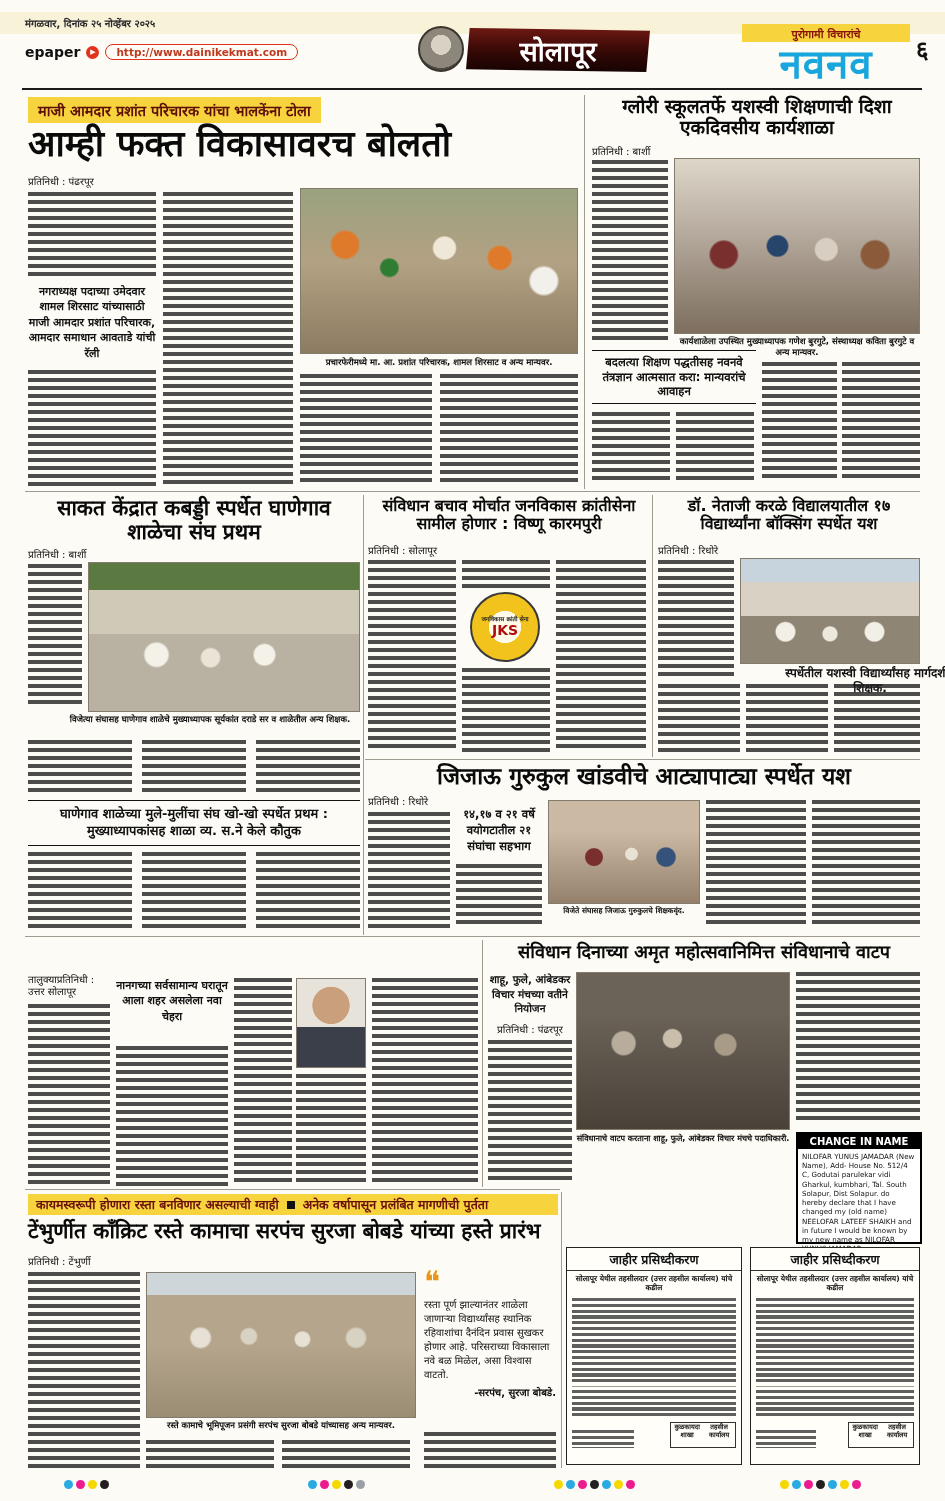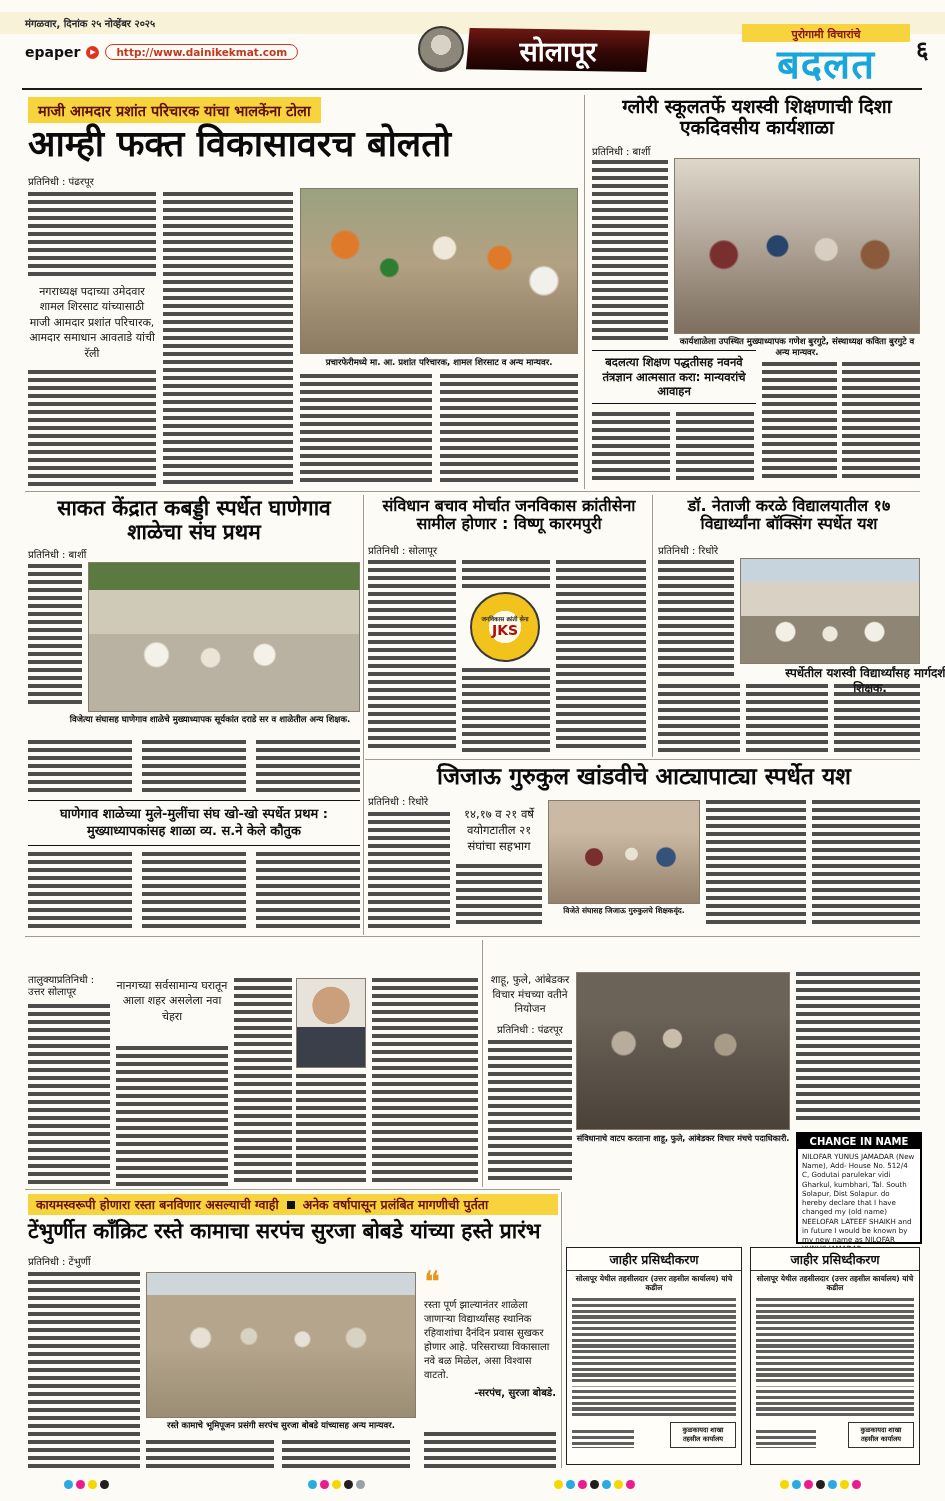--- a/index.html
+++ b/index.html
@@ -10,21 +10,21 @@
   .ts{background-image:repeating-linear-gradient(to bottom,rgba(28,28,28,.78) 0px,rgba(28,28,28,.78) 4.5px,transparent 4.5px,transparent 8px)}
   .ts.f{background-image:repeating-linear-gradient(to bottom,rgba(28,28,28,.7) 0px,rgba(28,28,28,.7) 3.2px,transparent 3.2px,transparent 5.8px)}
   .hl{font-weight:800;color:#0a0a0a;line-height:1.12;text-align:center}
   .by{font-size:10px;font-weight:400;line-height:1.2}
   .cap{font-size:8.5px;font-weight:700;text-align:center;line-height:1.25}
   .photo{border:1px solid #837b6c;overflow:hidden}
   .vline{width:1px;background:#a19a8e}
   .hline{height:1px;background:#a19a8e}
   .rule{background:#1b1b1b}
   .subbox{border-top:1.5px solid #111;border-bottom:1.5px solid #111;font-weight:800;text-align:center;display:flex;align-items:center;justify-content:center;line-height:1.3;padding:2px 3px}
-  .inset{font-weight:400;text-align:center;line-height:1.4}
+  .inset{font-weight:700;text-align:center;line-height:1.4}
   .kicker{background:#f7d43e;color:#5e0f08;font-weight:800;font-size:14.5px;padding:3px 10px;display:inline-block;white-space:nowrap}
   .banner{background:#f7d43e;color:#6b100a;font-weight:800;font-size:12.5px;display:flex;align-items:center;gap:8px;padding:0 8px}
   .sq{width:8px;height:8px;background:#111;flex:0 0 auto}
   .quote{font-size:10px;line-height:1.4;font-weight:500}
   .quote::before{content:"❝";display:block;font-size:30px;color:#e8971e;line-height:.9;margin-bottom:3px}
   .qattr{font-size:10px;font-weight:800;text-align:right;margin-top:4px}
   .epill{border:1.5px solid #e0321c;border-radius:9px;color:#c03a22;font-size:10.5px;font-weight:700;padding:1px 10px;display:inline-block}
   .ecirc{width:13px;height:13px;border-radius:50%;background:#e0321c;color:#fff;font-size:7px;display:inline-flex;align-items:center;justify-content:center}
   .mast{background:linear-gradient(180deg,#6e1812 0%,#340805 55%,#160302 100%);color:#fff;font-weight:800;display:flex;align-items:center;justify-content:center;clip-path:polygon(2% 0,100% 6%,98% 100%,0 94%)}
   .emblem{border-radius:50%;background:radial-gradient(circle at 50% 40%,#d8d2c4 0 30%,#8d867a 31% 70%,#4e4a42 71% 100%);border:2px solid #3a362f}
@@ -33,21 +33,21 @@
   .jks{border-radius:50%;background:radial-gradient(circle,#fffbe8 0 34%,#f2c31c 35% 100%);border:2px solid #3a3a3a;display:flex;flex-direction:column;align-items:center;justify-content:center;text-align:center}
   .jks .t1{font-size:6px;font-weight:800;color:#222;line-height:1.1}
   .jks .t2{font-size:14px;font-weight:800;color:#b00d0d;line-height:1.1}
   .cin{border:2px solid #000;background:#fff}
   .cin .tb{background:#000;color:#fff;font-size:10px;font-weight:800;text-align:center;padding:2px 0}
   .cin .bd{font-size:7.1px;line-height:1.3;padding:3px 4px 1px;text-align:left}
   .cin .ft{font-size:7px;font-weight:700;padding:0 4px 3px}
   .notice{border:1.3px solid #222;background:#fffef9}
   .notice .nt{font-size:12.5px;font-weight:800;text-align:center;padding:3px 0 2px;border-bottom:1px solid #333}
   .notice .ns{font-size:7.5px;font-weight:700;text-align:center;line-height:1.25;padding:3px 4px}
-  .stamp{border:1px solid #333;font-size:6.5px;font-weight:700;text-align:center;line-height:1.3;display:flex;flex-direction:column;justify-content:center}
+  .stamp{border:1px solid #333;font-size:6.5px;font-weight:700;text-align:center;line-height:1.3;display:flex;justify-content:center}
   .dot{width:9px;height:9px;border-radius:50%;display:inline-block;margin-right:3px}
 </style>
 </head>
 <body>
 
 <div class="page">
 
   <div class="abs" style="left:0;top:12px;width:945px;height:22px;background:#f8f2d8"></div>
 
   <div class="abs" style="left:25px;top:16px;font-size:10px;font-weight:700;color:#2a2a2a">मंगळवार, दिनांक २५ नोव्हेंबर २०२५</div>
@@ -60,21 +60,21 @@
 
   <div class="abs emblem" style="left:418px;top:26px;width:46px;height:46px"></div>
 
   <div class="abs mast" style="left:466px;top:28px;width:184px;height:44px">
     <span style="font-size:27px">सोलापूर</span>
   </div>
 
   <div class="abs tagbox" style="left:742px;top:24px;width:168px;height:18px">
     <span>पुरोगामी विचारांचे</span>
   </div>
-  <div class="abs ekmat" style="left:742px;top:44px;width:168px">बदलत</div>
+  <div class="abs ekmat" style="left:742px;top:44px;width:168px">नवनव</div>
 
   <div class="abs" style="left:916px;top:32px;font-size:24px;font-weight:800">६</div>
 
   <div class="abs rule" style="left:22px;top:88px;width:900px;height:2px"></div>
 
   <div class="abs kicker" style="left:28px;top:97px">माजी आमदार प्रशांत परिचारक यांचा भालकेंना टोला</div>
   <div class="abs hl" style="left:28px;top:124px;width:552px;font-size:36px;text-align:left">आम्ही फक्त विकासावरच बोलतो</div>
   <div class="abs by" style="left:28px;top:176px">प्रतिनिधी : पंढरपूर</div>
 
   <div class="abs ts" style="left:28px;top:192px;width:128px;height:88px"></div>
@@ -186,20 +186,21 @@
   <div class="abs ts" style="left:116px;top:1046px;width:112px;height:140px"></div>
   <div class="abs ts" style="left:234px;top:978px;width:58px;height:208px"></div>
   <div class="abs photo" style="left:296px;top:978px;width:70px;height:90px;background:
        radial-gradient(circle at 50% 30%,#caa07c 0 26%,transparent 27%),
        linear-gradient(180deg,#e8e3da 0 55%,#3a3f4a 55% 100%)"></div>
   <div class="abs ts" style="left:296px;top:1074px;width:70px;height:112px"></div>
   <div class="abs ts" style="left:372px;top:978px;width:106px;height:208px"></div>
 
   <div class="abs vline" style="left:482px;top:940px;height:247px"></div>
 
+  <div class="abs hl" style="left:488px;top:942px;width:432px;font-size:18px">संविधान दिनाच्या अमृत महोत्सवानिमित्त संविधानाचे वाटप</div>
   <div class="abs inset" style="left:488px;top:972px;width:84px;font-size:10.5px">शाहू, फुले, आंबेडकर विचार मंचच्या वतीने नियोजन</div>
   <div class="abs by" style="left:488px;top:1024px;width:84px;text-align:center">प्रतिनिधी : पंढरपूर</div>
   <div class="abs ts" style="left:488px;top:1040px;width:84px;height:144px"></div>
   <div class="abs photo" style="left:576px;top:972px;width:214px;height:158px;background:
        radial-gradient(circle at 22% 45%,#b8ad9c 0 6%,transparent 7%),
        radial-gradient(circle at 45% 42%,#c8beab 0 6%,transparent 7%),
        radial-gradient(circle at 70% 46%,#a89c88 0 6%,transparent 7%),
        linear-gradient(180deg,#6b6258 0 25%,#4a4239 100%)"></div>
   <div class="abs cap" style="left:576px;top:1134px;width:214px;font-size:8px">संविधानाचे वाटप करताना शाहू, फुले, आंबेडकर विचार मंचचे पदाधिकारी.</div>
   <div class="abs ts" style="left:796px;top:972px;width:124px;height:152px"></div>

